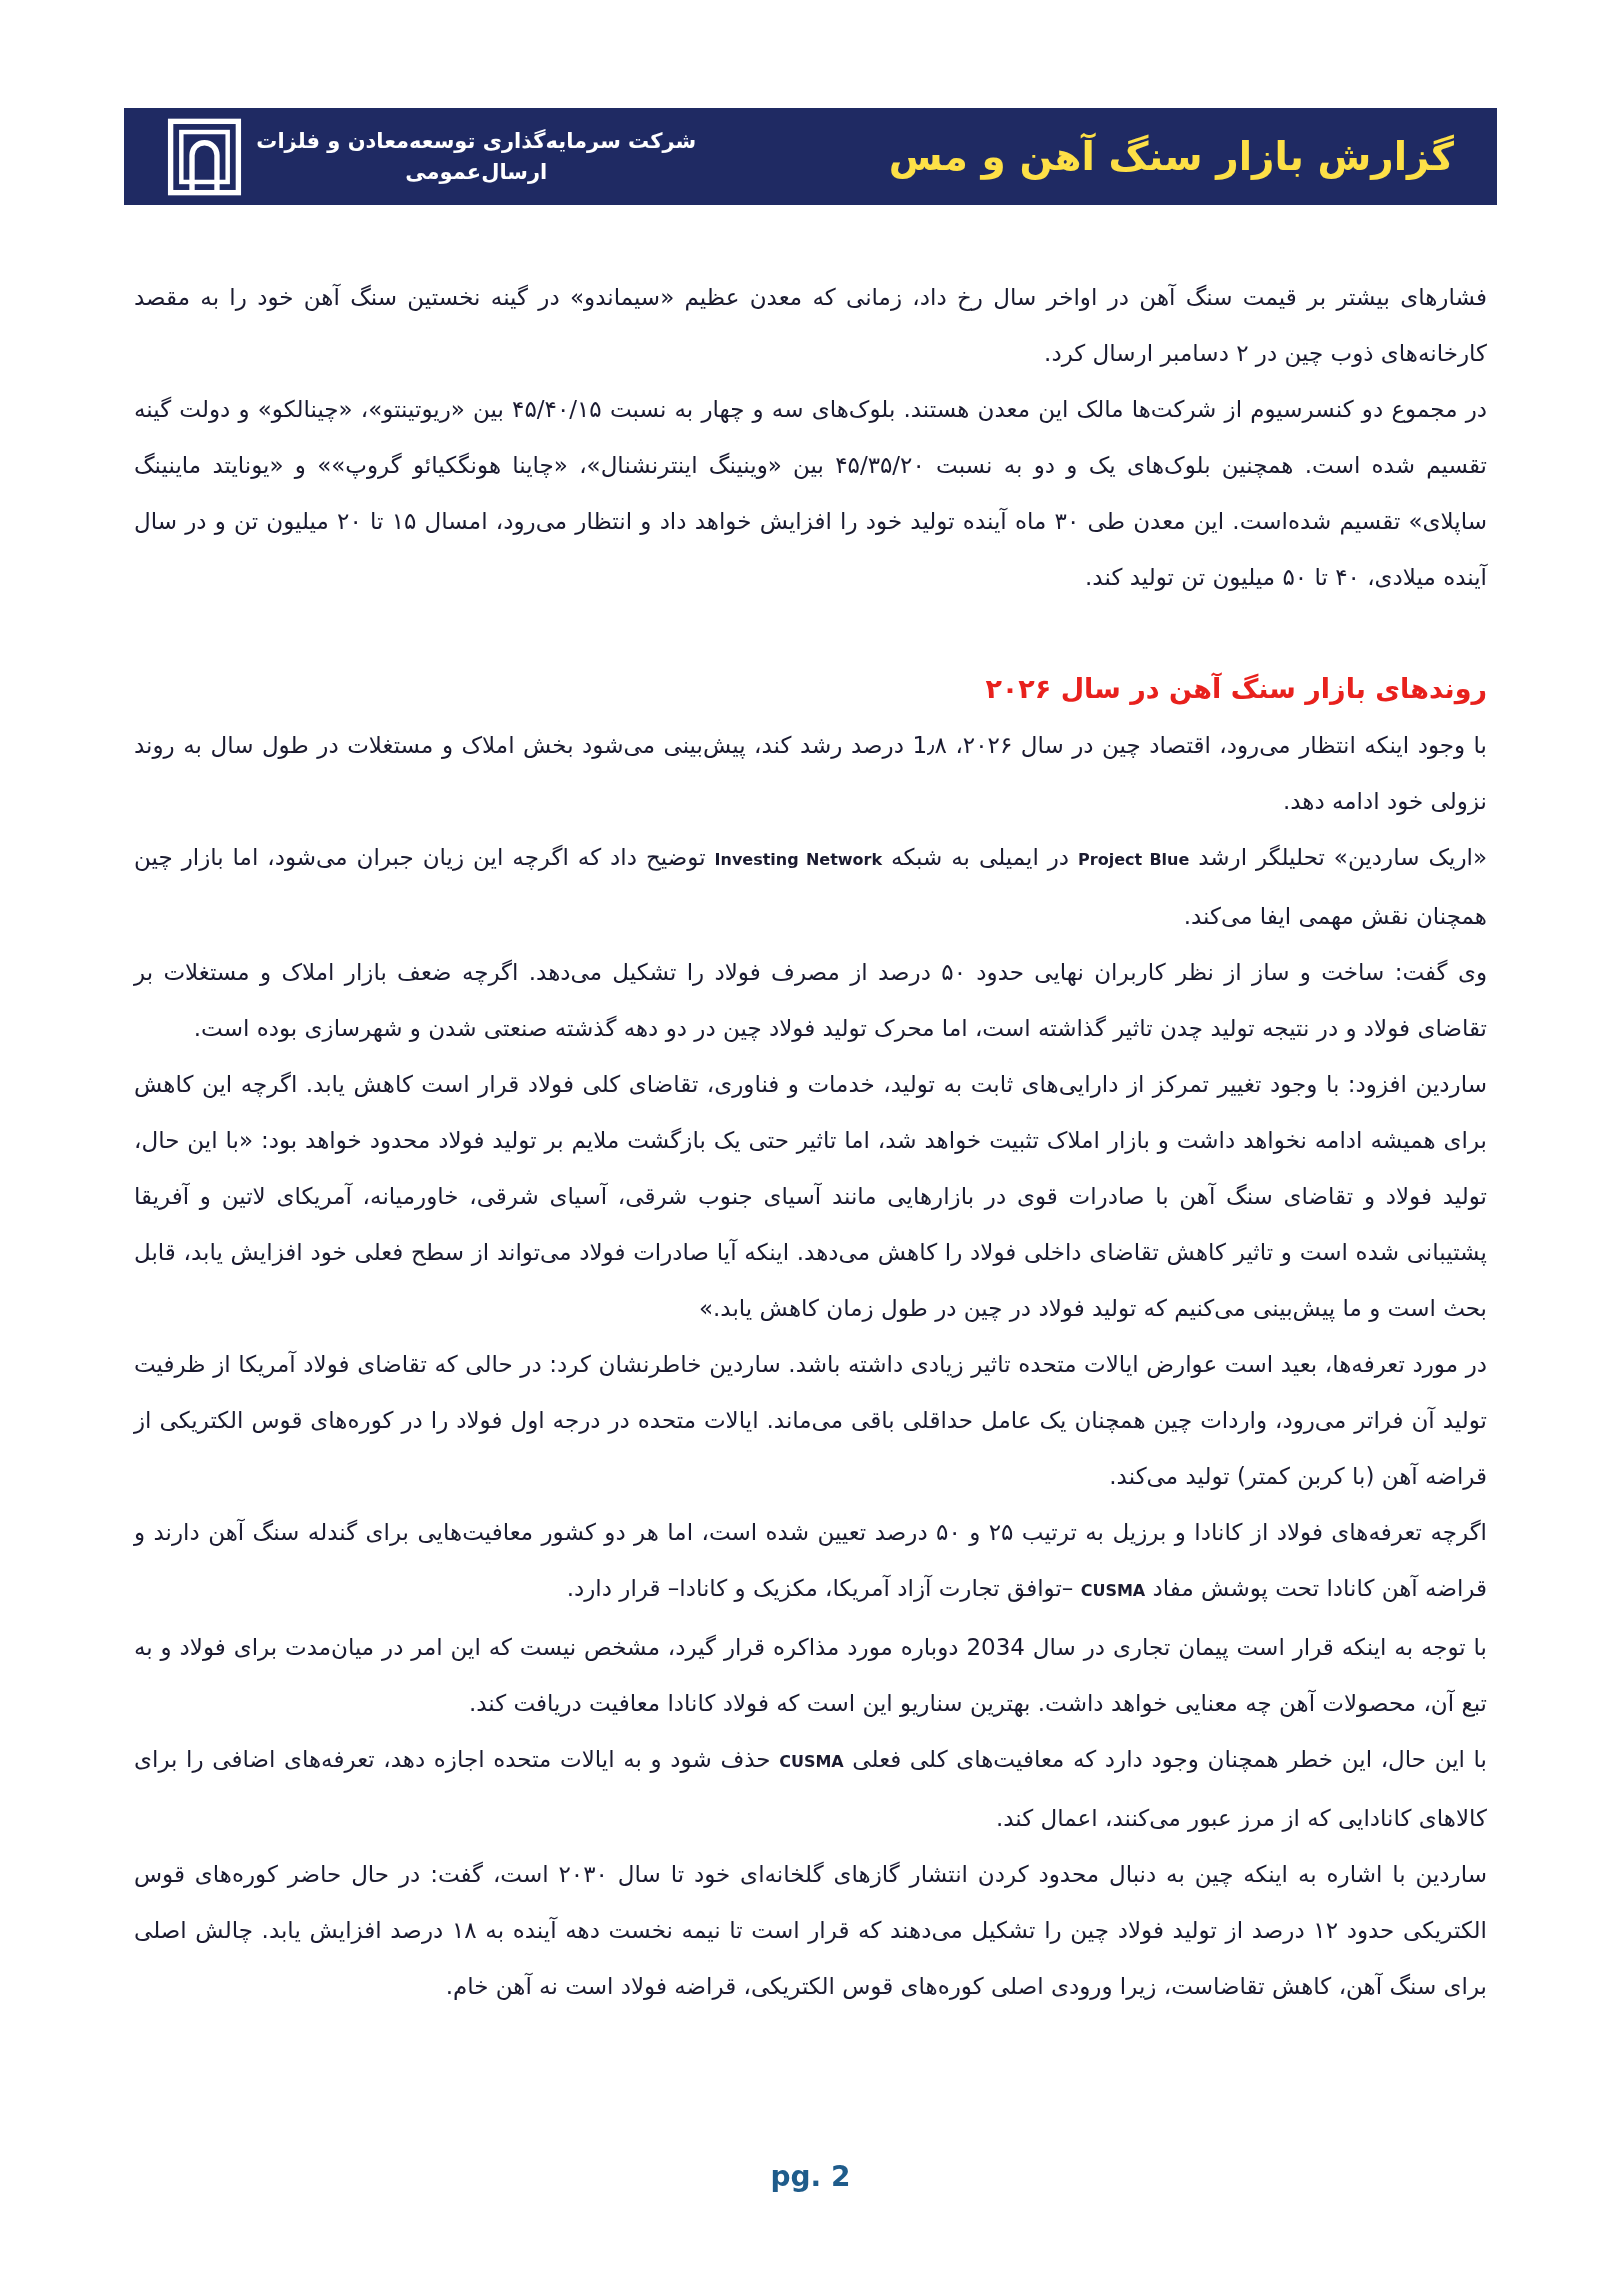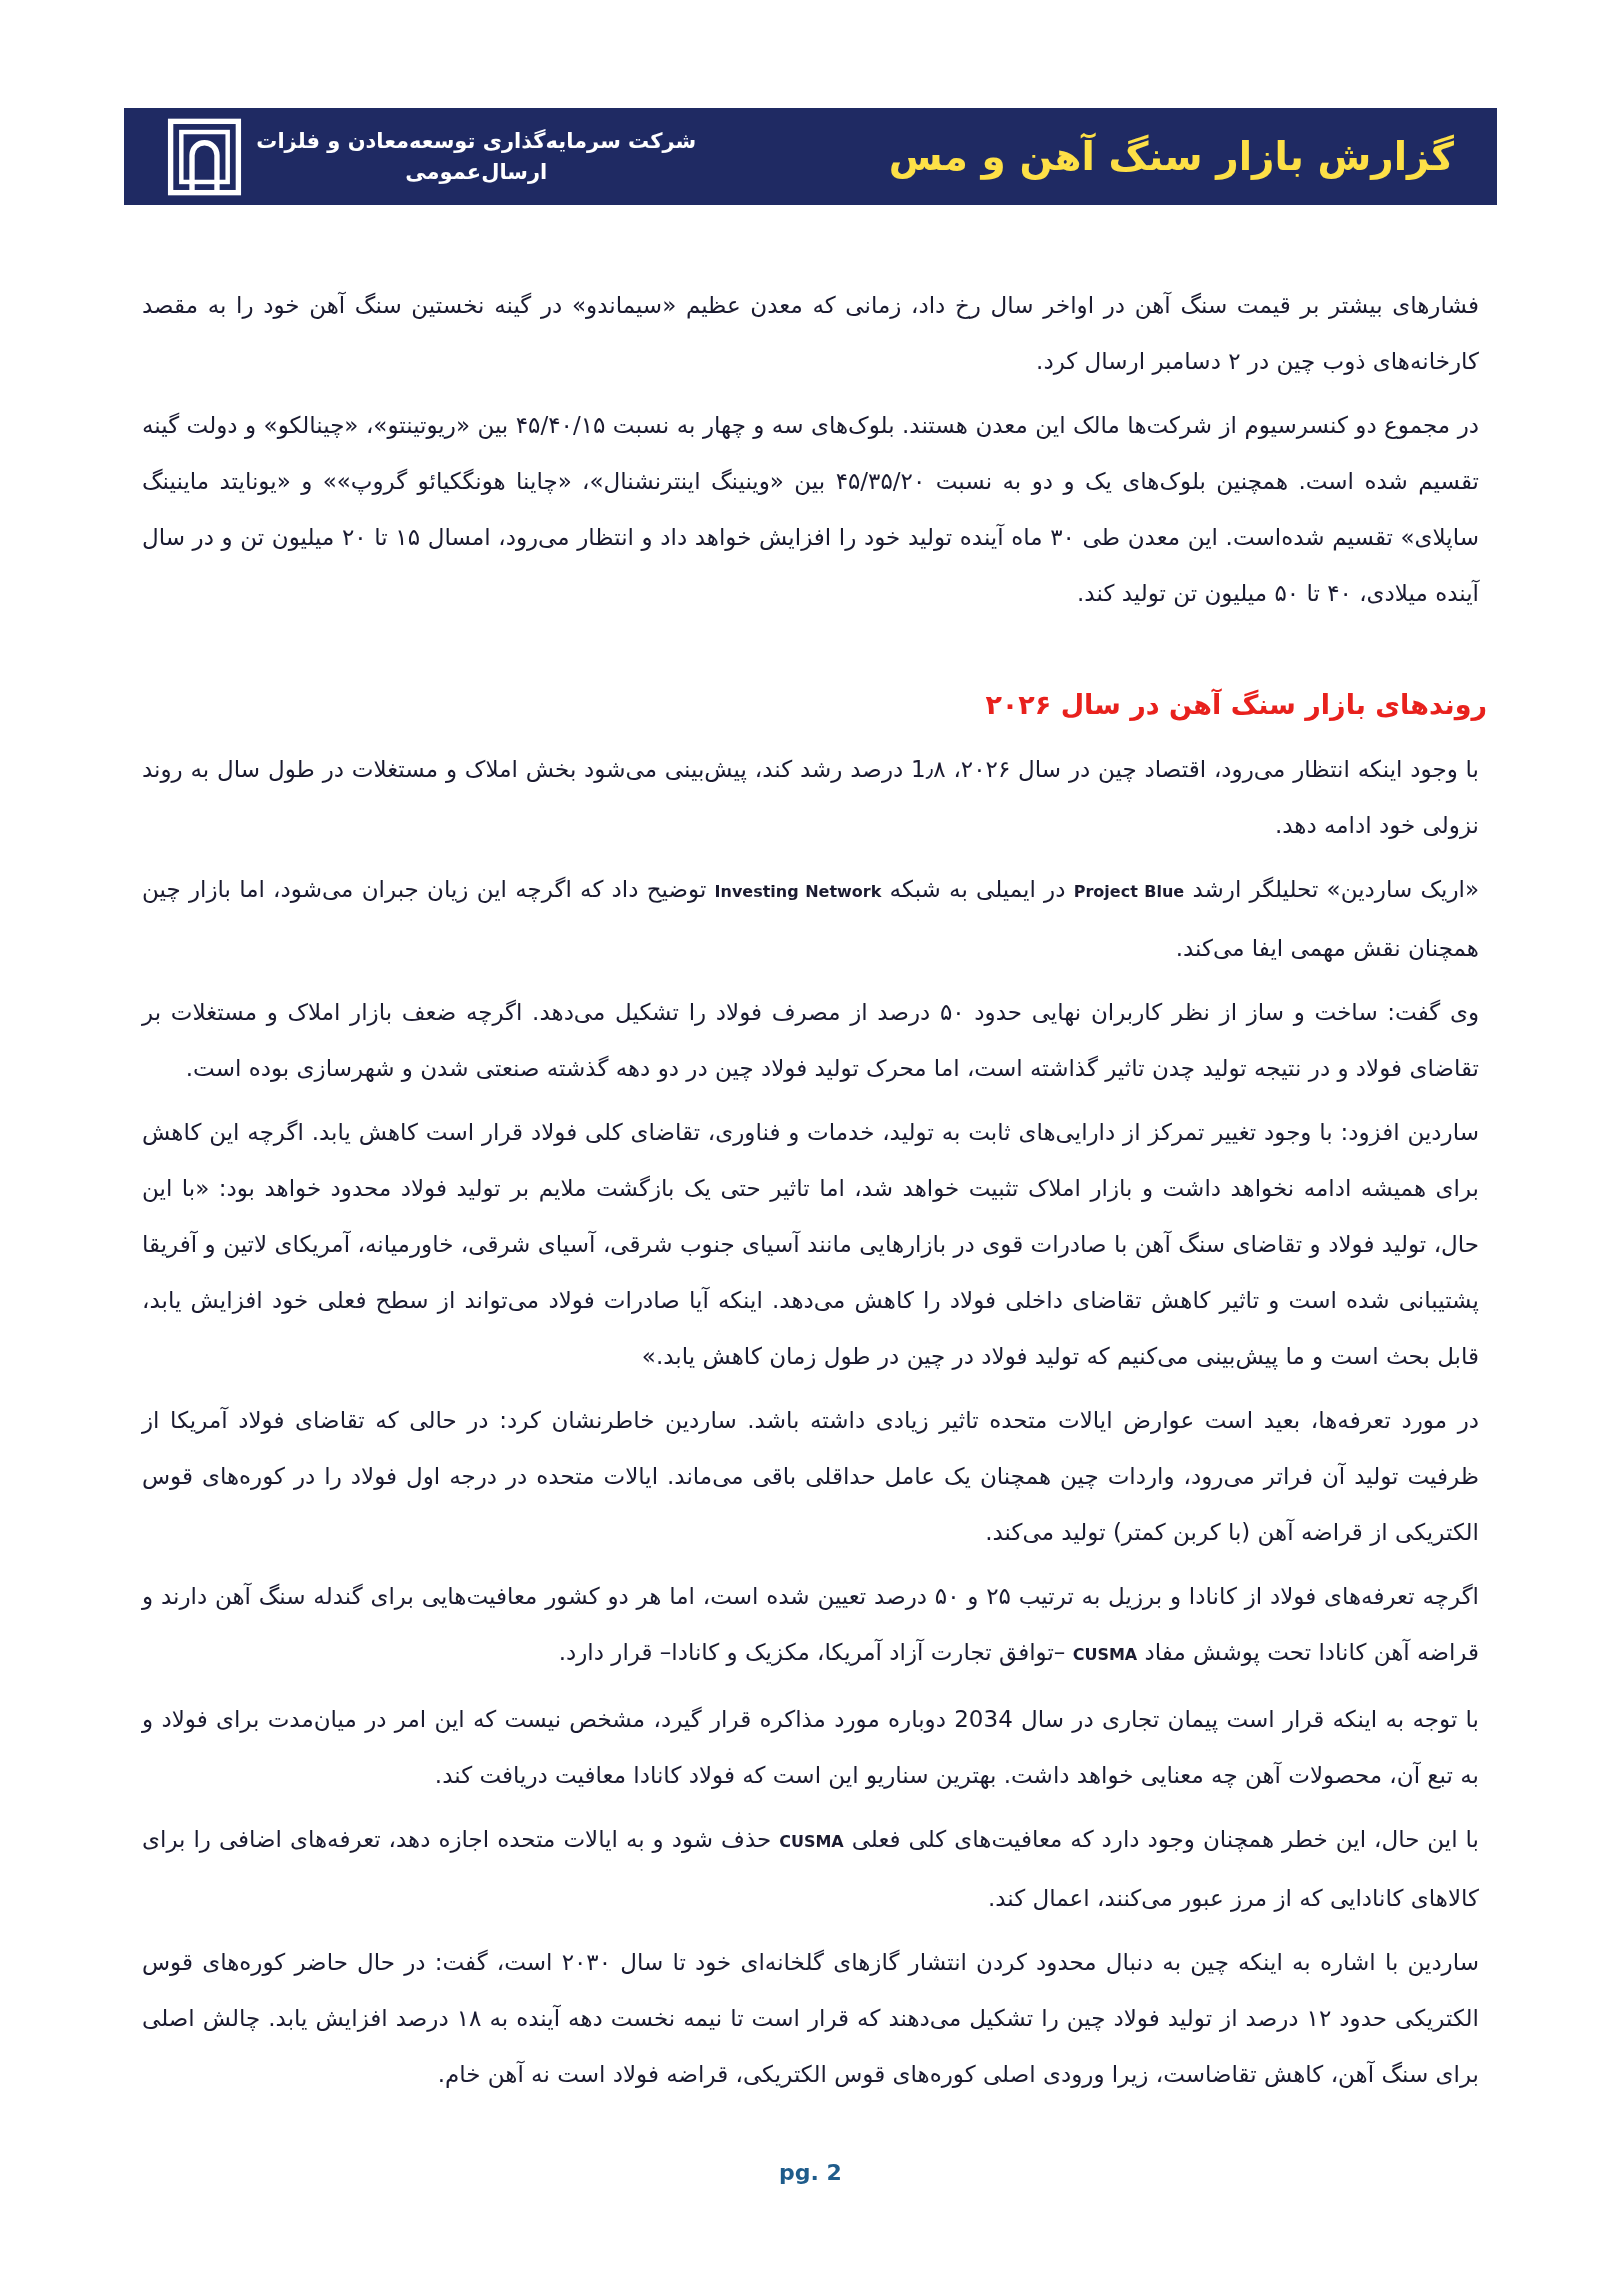--- a/index.html
+++ b/index.html
@@ -31,38 +31,38 @@
   }
   .logo-box { width:75px; height:82px; flex:0 0 auto; }
   
   .content {
     position:absolute; top:269px; left:134px; right:134px;
     direction:rtl;
     text-align:justify;
     color:var(--ink,#1b1b30);
     font-size:23px; line-height:56px;
   }
-  .content p { margin:8px; }
+  .content p { margin:0; }
   .content h2 {
     color:var(--red,#e8211d);
     font-size:27px; font-weight:bold;
     margin:56px 0 0 0; line-height:56px;
   }
   .content b[dir="ltr"] {
     font-weight:bold; font-size:16px;
     unicode-bidi:embed;
   }
   
   .footer {
     position:absolute; top:2160px; left:0; width:100%;
     text-align:center;
   }
   .page-number {
     color:var(--footer-blue,#1f5c8b);
-    font-weight:bold; font-size:22px;
+    font-weight:bold; font-size:28px;
     direction:ltr;
   }
 </style>
 </head>
 <body>
 
 <div class="page">
 
   <div class="header-bar">
     <div class="doc-title">گزارش بازار سنگ آهن و مس</div>

